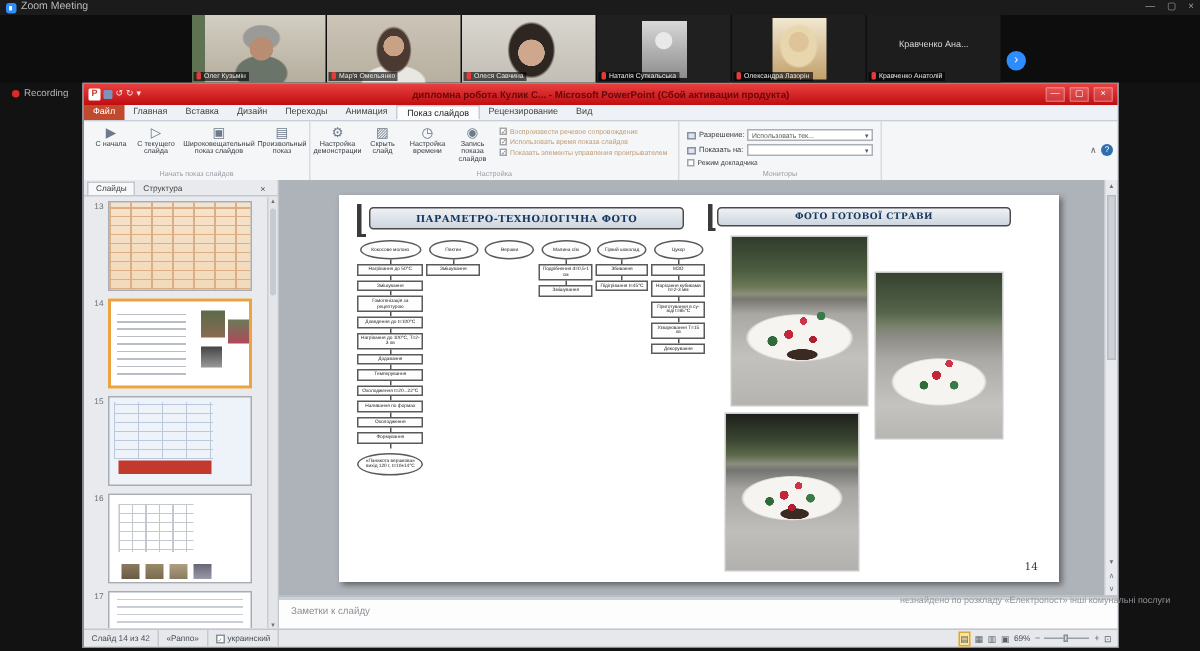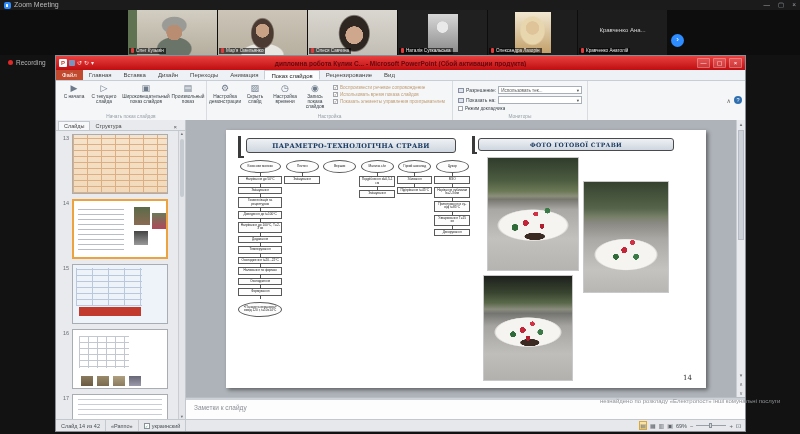--- a/index.html
+++ b/index.html
@@ -433,21 +433,21 @@
         <div class="sthumb"></div>
         <div class="dn">▾</div>
       </div>
     </div>
 
     <div class="rightcol">
       <div class="canvas">
         <div class="slide">
           <div class="brk1"></div>
           <div class="brk2"></div>
-          <div class="lozenge lt">ПАРАМЕТРО-ТЕХНОЛОГІЧНА СТРАВИ</div>
+          <div class="lozenge lt">ПАРАМЕТРО-ТЕХНОЛОГІЧНА ФОТО</div>
           <div class="lozenge rt">ФОТО ГОТОВОЇ СТРАВИ</div>
           <div class="fc">
               <div class="fcol c0">
                 <div class="oval">Кокосове молоко</div>
                 <div class="arr"></div>
                 <div class="step">Нагрівання до 50°С</div>
                 <div class="arr"></div>
                 <div class="step">Змішування</div>
                 <div class="arr"></div>
                 <div class="step">Гомогенізація за рецептурою</div>

